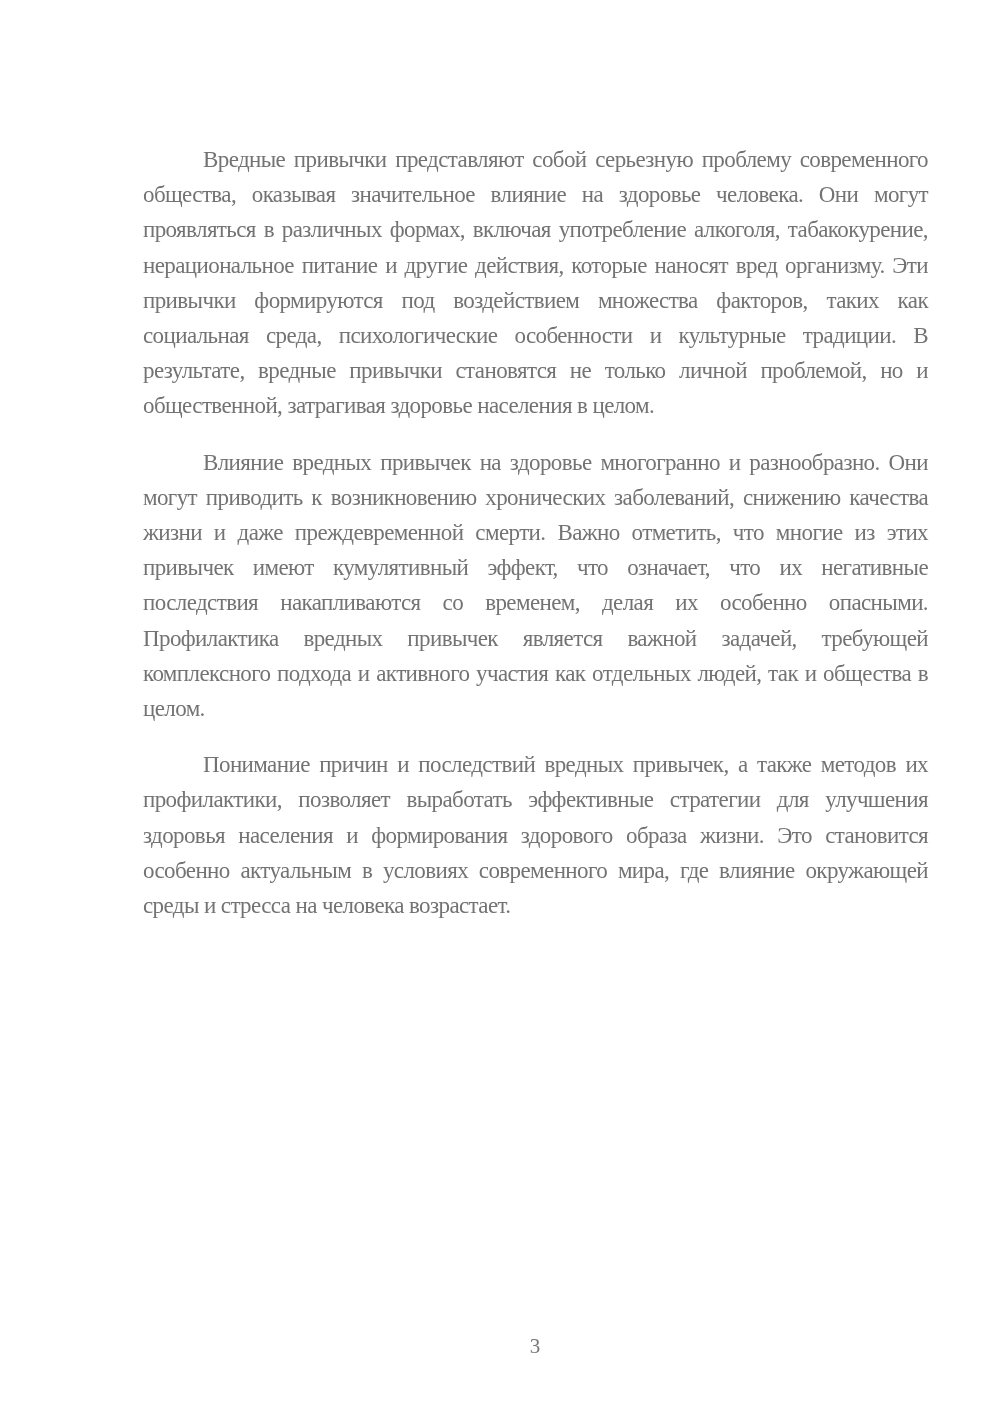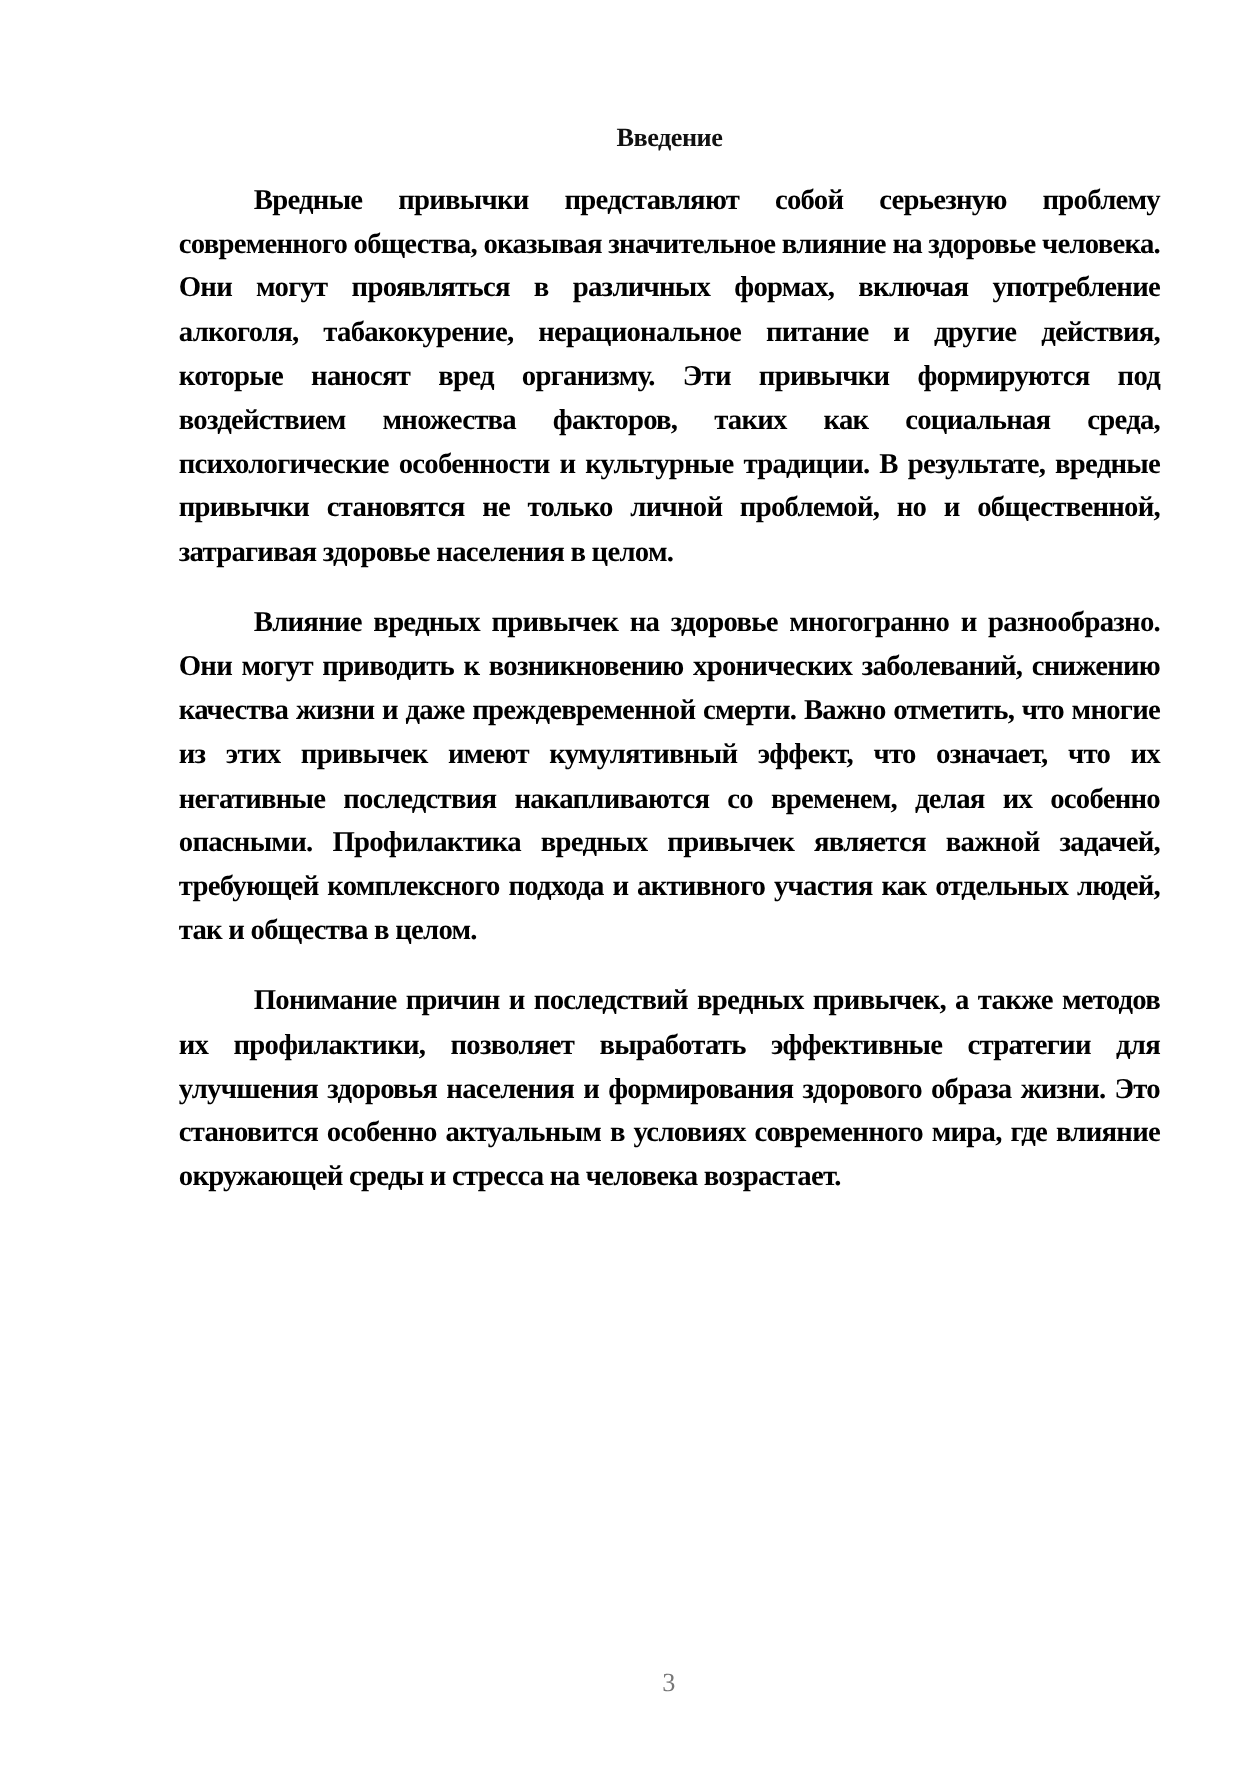--- a/index.html
+++ b/index.html
@@ -10,38 +10,36 @@
     .heading {
       position: absolute; top: 98px; left: 143px; width: 785px;
       text-align: center;
       font-family: "Liberation Serif", serif;
       font-weight: bold; font-size: 21px; color: #111;
       letter-spacing: -0.4px;
     }
     .body {
       position: absolute; left: 143px; top: 142px; width: 785px;
       font-family: "Liberation Serif", serif;
-      font-size: 23px; line-height: 35.2px; color: #000000;
+      font-size: 23px; line-height: 35.2px; color: #737373;
       letter-spacing: -0.6px;
-      font-weight: bold;
     }
     .para {
       margin: 0 0 21px 0; text-align: justify; text-indent: 60px;
       -webkit-hyphens: none; hyphens: none;
     }
     .page-number {
       position: absolute; top: 1334px; left: 0; width: 1070px;
       text-align: center;
       font-family: "Liberation Serif", serif; font-size: 21px; color: #777;
     }
   </style>
 </head>
 <body>
 
 <div class="page">
-  <div class="heading">Введение</div>
   <div class="body">
     <p class="para">Вредные привычки представляют собой серьезную проблему современного общества, оказывая значительное влияние на здоровье человека. Они могут проявляться в различных формах, включая употребление алкоголя, табакокурение, нерациональное питание и другие действия, которые наносят вред организму. Эти привычки формируются под воздействием множества факторов, таких как социальная среда, психологические особенности и культурные традиции. В результате, вредные привычки становятся не только личной проблемой, но и общественной, затрагивая здоровье населения в целом.</p>
     <p class="para">Влияние вредных привычек на здоровье многогранно и разнообразно. Они могут приводить к возникновению хронических заболеваний, снижению качества жизни и даже преждевременной смерти. Важно отметить, что многие из этих привычек имеют кумулятивный эффект, что означает, что их негативные последствия накапливаются со временем, делая их особенно опасными. Профилактика вредных привычек является важной задачей, требующей комплексного подхода и активного участия как отдельных людей, так и общества в целом.</p>
     <p class="para">Понимание причин и последствий вредных привычек, а также методов их профилактики, позволяет выработать эффективные стратегии для улучшения здоровья населения и формирования здорового образа жизни. Это становится особенно актуальным в условиях современного мира, где влияние окружающей среды и стресса на человека возрастает.</p>
   </div>
   <div class="page-number">3</div>
 </div>
 
 </body></html>

